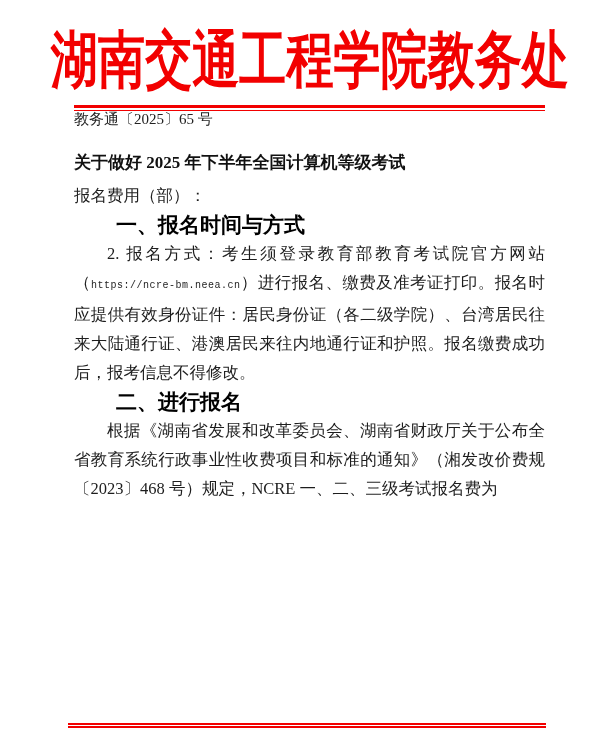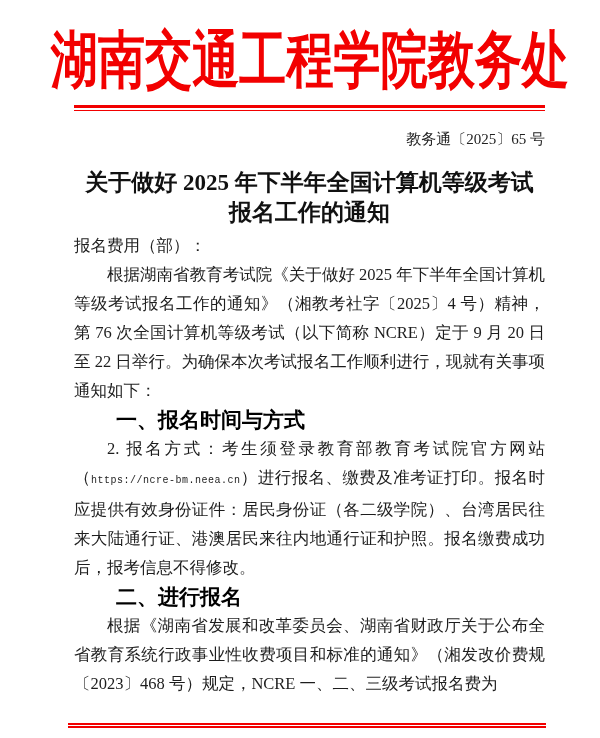--- a/index.html
+++ b/index.html
@@ -38,31 +38,29 @@
     transform: scaleX(0.76);
     transform-origin: center;
     letter-spacing: 0;
     line-height: 1;
   }
   .rule { margin-top: 1px; }
   .rule .r-thick { height: 3px; background: var(--accent); }
   .rule .r-thin  { height: 1px; background: var(--accent); margin-top: 2px; }
   
   .doc-number {
-    margin-top: 20px;
-    text-align: right;
+    text-align: left;
     font-size: 15px;
     line-height: 16px;
     color: #222;
   }
   
   .notice-title {
     margin-top: 21px;
-    text-align: center;
-    font-size: 23px;
+    font-size: 17px;
     font-weight: 700;
     line-height: 30px;
     color: #111;
   }
   
   .body {
     margin-top: 3px;
     font-size: 16.5px;
     line-height: 29px;
     text-align: justify;
@@ -100,27 +98,25 @@
 
     <div class="rule">
       <div class="r-thick"></div>
       <div class="r-thin"></div>
     </div>
 
     <div class="doc-number">教务通〔2025〕65 号</div>
 
     <div class="notice-title">
       <div>关于做好 2025 年下半年全国计算机等级考试</div>
-      <div>报名工作的通知</div>
     </div>
 
     <div class="body">
       <p class="salutation">报名费用（部）：</p>
 
-      <p class="para">根据湖南省教育考试院《关于做好 2025 年下半年全国计算机等级考试报名工作的通知》（湘教考社字〔2025〕4 号）精神，第 76 次全国计算机等级考试（以下简称 NCRE）定于 9 月 20 日至 22 日举行。为确保本次考试报名工作顺利进行，现就有关事项通知如下：</p>
 
       <p class="sec-heading">一、报名时间与方式</p>
 
 
       <p class="para"><span>2. 报名方式：考生须登录教育部教育考试院官方网站（</span><span class="url">https://ncre-bm.neea.cn</span><span>）进行报名、缴费及准考证打印。报名时应提供有效身份证件：居民身份证（各二级学院）、台湾居民往来大陆通行证、港澳居民来往内地通行证和护照。报名缴费成功后，报考信息不得修改。</span></p>
 
       <p class="sec-heading">二、进行报名</p>
 
       <p class="para">根据《湖南省发展和改革委员会、湖南省财政厅关于公布全省教育系统行政事业性收费项目和标准的通知》（湘发改价费规〔2023〕468 号）规定，NCRE 一、二、三级考试报名费为</p>
     </div>

